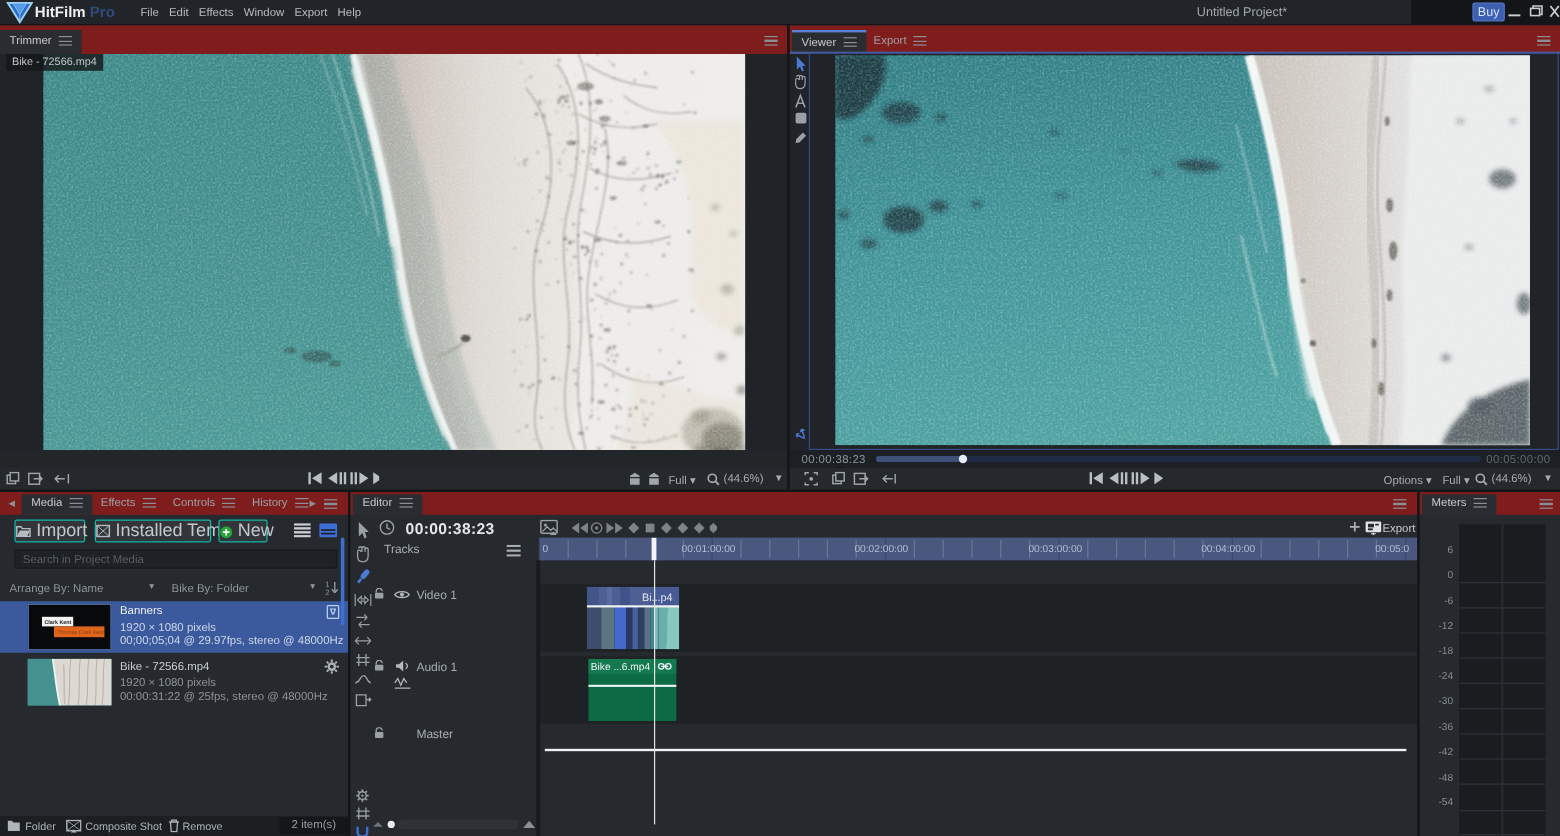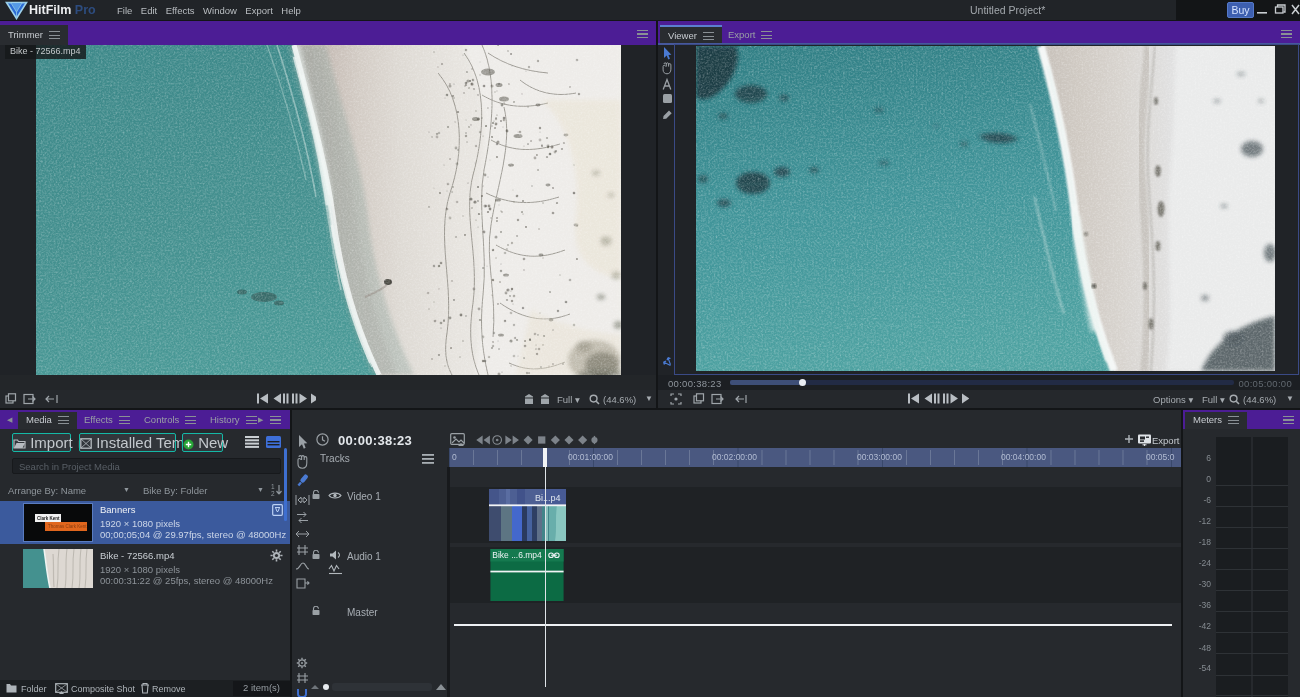--- a/index.html
+++ b/index.html
@@ -5,24 +5,24 @@
 * { margin:0; padding:0; box-sizing:border-box; }
 html,body { width:1300px; height:697px; overflow:hidden; }
 body { background:#131517; font-family:"Liberation Sans",sans-serif; position:relative; color:#b6babe; }
 .abs { position:absolute; }
 
 #menubar { position:absolute; left:0; top:0; width:1176px; height:20px; background:#212428; }
 #menubar .menus { position:absolute; left:117px; top:5px; font-size:9.5px; color:#b9bdc1; }
 #menubar .menus span { margin-right:8.5px; }
 #logo-txt { position:absolute; left:29px; top:3px; font-size:12.5px; font-weight:bold; color:#eceef0; }
 #logo-txt i { font-style:normal; color:#2d4c7f; }
-#title { position:absolute; left:970px; top:4px; width:130px; font-size:10.5px; color:#a3a8ad; }
+#title { position:absolute; left:970px; top:4px; width:130px; text-align:center; font-size:10.5px; color:#a3a8ad; }
 #buy { position:absolute; left:1227px; top:2px; width:27px; height:16px; background:#3d5fb0; border:1px solid #5579c9; border-radius:2px; color:#d4e2ff; font-size:10.5px; text-align:center; line-height:15px; }
 
-.tabbar { position:absolute; left:0; top:0; right:0; height:24px; background:#4c1d95; }
+.tabbar { position:absolute; left:0; top:0; right:0; height:24px; background:#7f1d1d; }
 .tab { position:absolute; top:4px; height:20px; padding:0 8px; font-size:9.5px; color:#9aa0a5; line-height:19px; }
 .tab.sel { background:#292c30; color:#c7cbd0; }
 .ham { display:inline-block; width:11px; height:8px; border-top:1.5px solid #8a9095; border-bottom:1.5px solid #8a9095; position:relative; vertical-align:middle; margin-left:6px; }
 .ham:after { content:""; position:absolute; left:0; right:0; top:2.4px; height:1.5px; background:#8a9095; }
 
 #trimmer { position:absolute; left:0; top:21px; width:656px; height:387px; background:#232629; overflow:hidden; }
 #viewer  { position:absolute; left:658px; top:21px; width:642px; height:387px; background:#232629; overflow:hidden; }
 .vidarea { position:absolute; background:#202327; }
 .timecode-row { position:absolute; left:0; right:0; top:354px; height:15px; background:#1c1f23; }
 .tc { font-size:9.5px; color:#8e959c; letter-spacing:.3px; }
@@ -750,20 +750,24 @@
     <span class="abs" style="left:71px;top:4px;font-size:9px;color:#aeb4b9">Composite Shot</span>
     <svg class="abs" style="left:140px;top:2px" width="10" height="12" viewBox="0 0 10 12">
         <path d="M1 3 h8 M3 3 V1.5 h4 V3 M2 3 l0.7 8 h4.6 L8 3" fill="none" stroke="#aeb4b9" stroke-width="1.1"></path>
       </svg>
     <span class="abs" style="left:152px;top:4px;font-size:9px;color:#aeb4b9">Remove</span>
     <div class="abs" style="left:233px;top:1px;width:57px;height:15px;background:#141619;font-size:9.5px;color:#989ea4;text-align:center;line-height:14px">2 item(s)</div>
   </div>
 </div>
 
 <div id="editor">
+  <div class="tabbar" style="height:19px">
+    <div class="tab sel" style="left:2px;top:2px;height:17px;line-height:16px;font-size:9.5px">Editor<span class="ham"></span></div>
+    <span class="ham" style="position:absolute;right:9px;top:6px"></span>
+  </div>
 
   <svg class="abs" style="left:24px;top:23px" width="13" height="13" viewBox="0 0 13 13">
       <circle cx="6.5" cy="6.5" r="5.6" fill="none" stroke="#9aa0a5" stroke-width="1.2"></circle>
       <path d="M6.5 3.2 V6.8 L9 8.2" fill="none" stroke="#9aa0a5" stroke-width="1.2"></path>
     </svg>
   <div class="abs" style="left:46px;top:23px;font-size:13px;font-weight:bold;color:#e3e7eb;letter-spacing:0.3px">00:00:38:23</div>
   <svg class="abs" style="left:158px;top:23px" width="15" height="13" viewBox="0 0 15 13">
       <rect x="0.7" y="0.7" width="13.6" height="10.6" rx="1" fill="none" stroke="#9aa0a5" stroke-width="1.2"></rect>
       <circle cx="4.5" cy="4.5" r="1.3" fill="#9aa0a5"></circle>
       <path d="M2 10 l4 -4 l3 3 l2 -2 l3 3" fill="none" stroke="#9aa0a5" stroke-width="1.1"></path>

